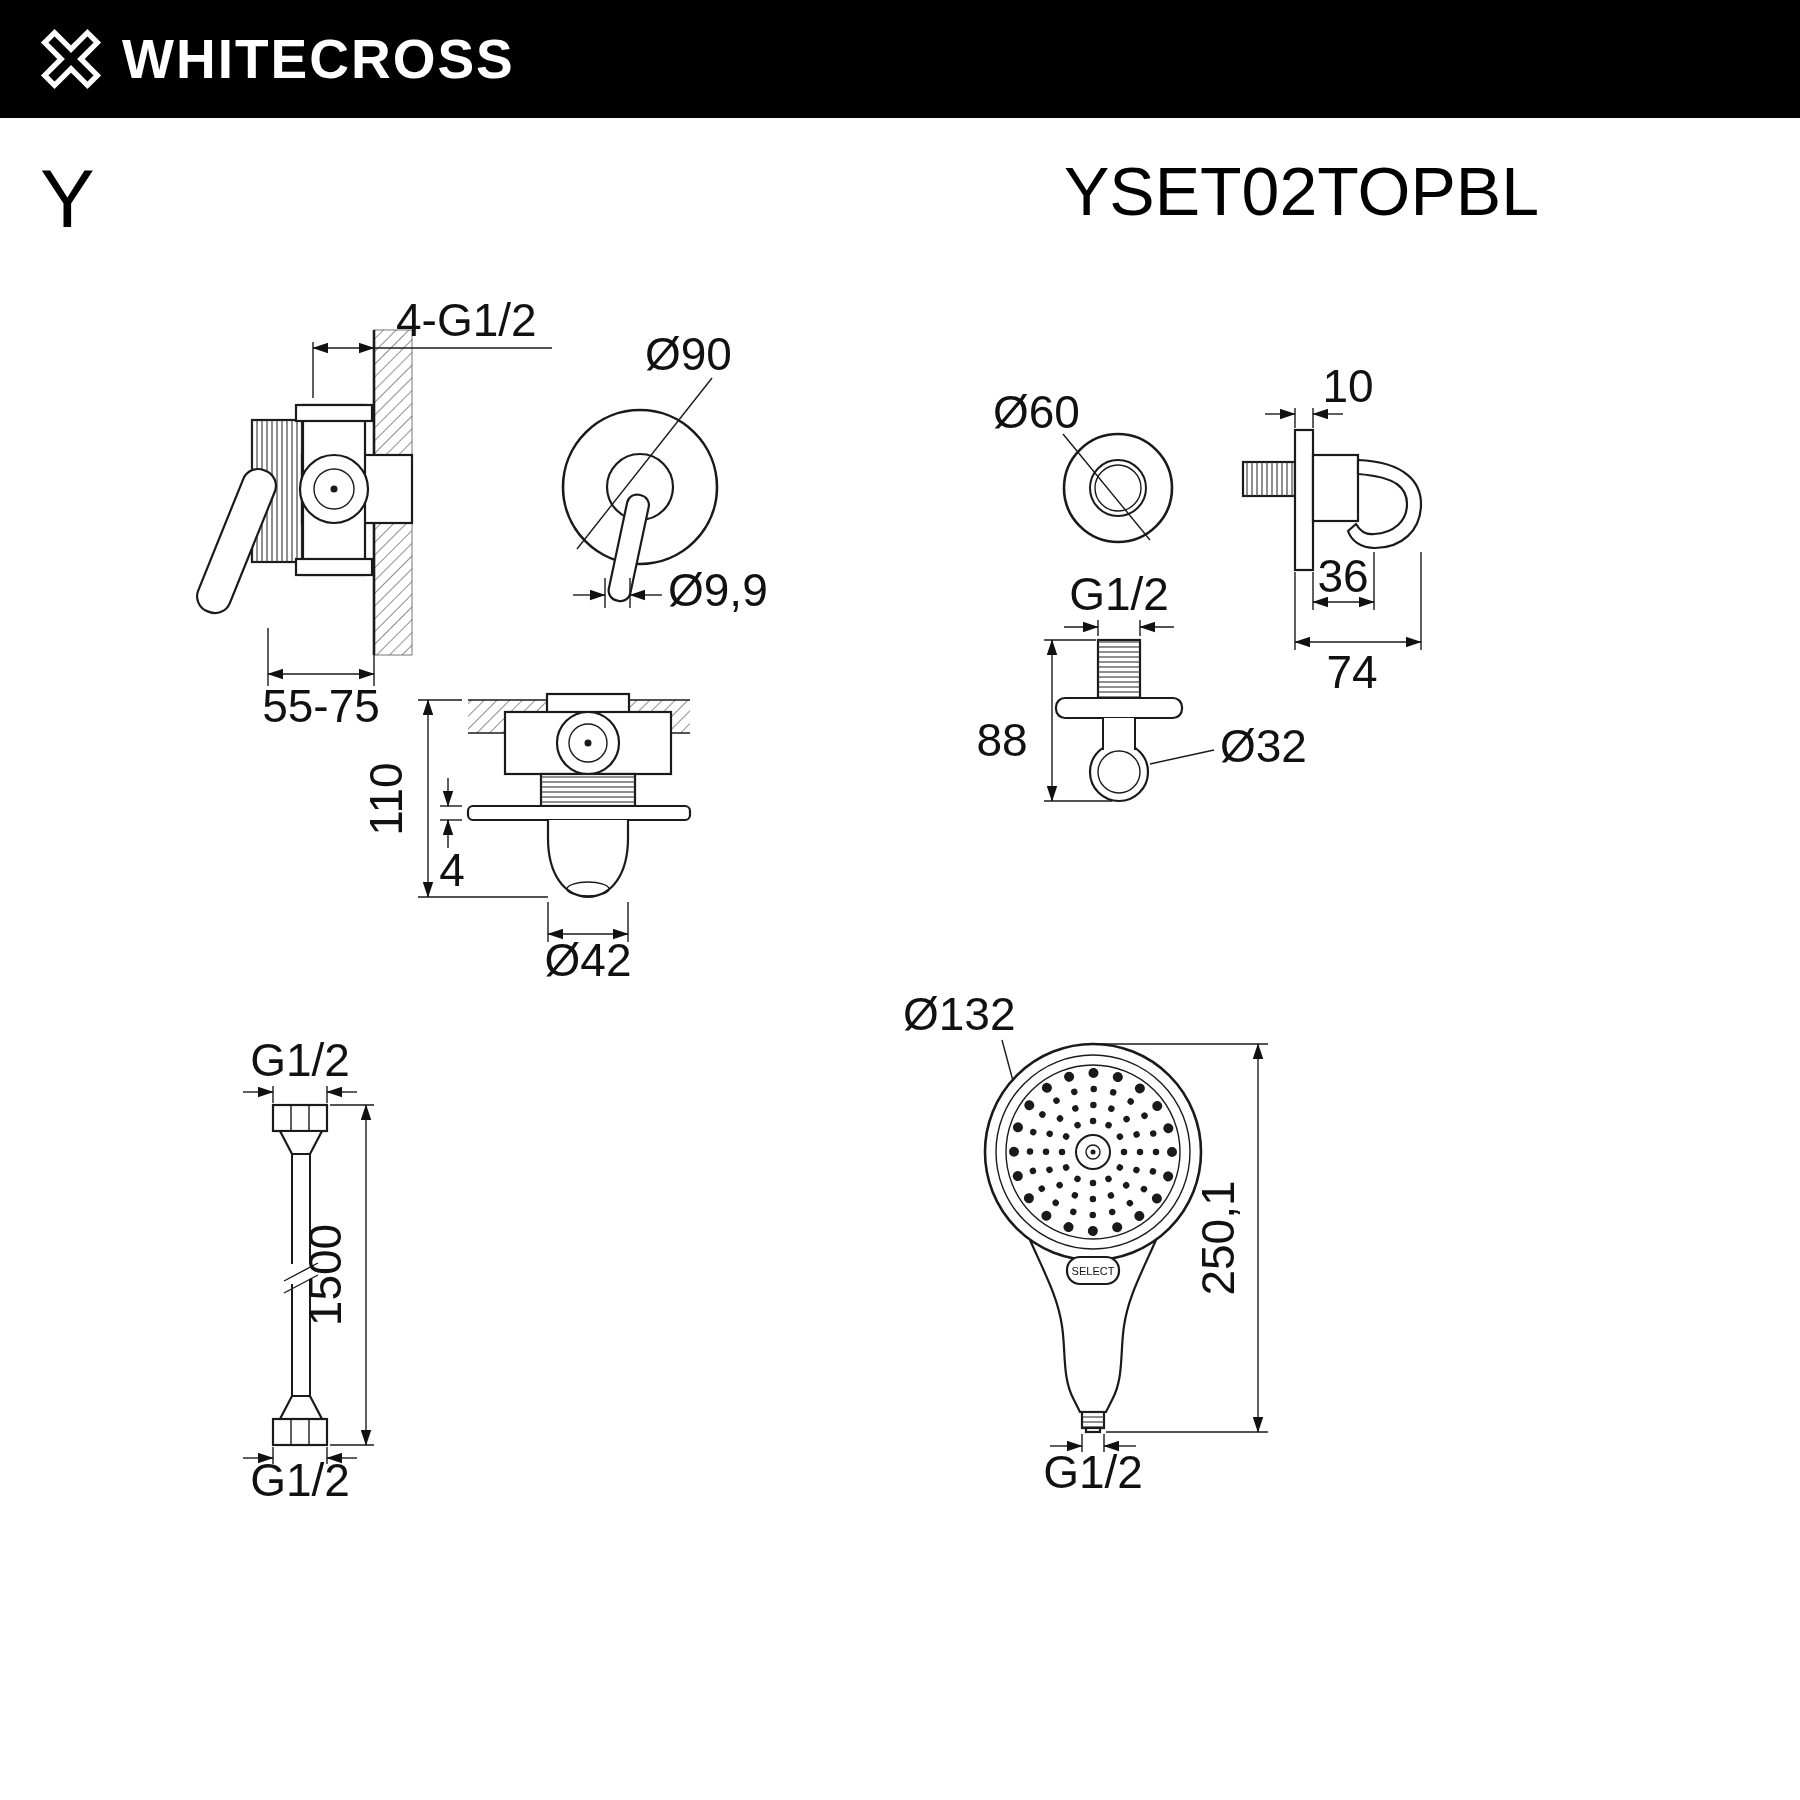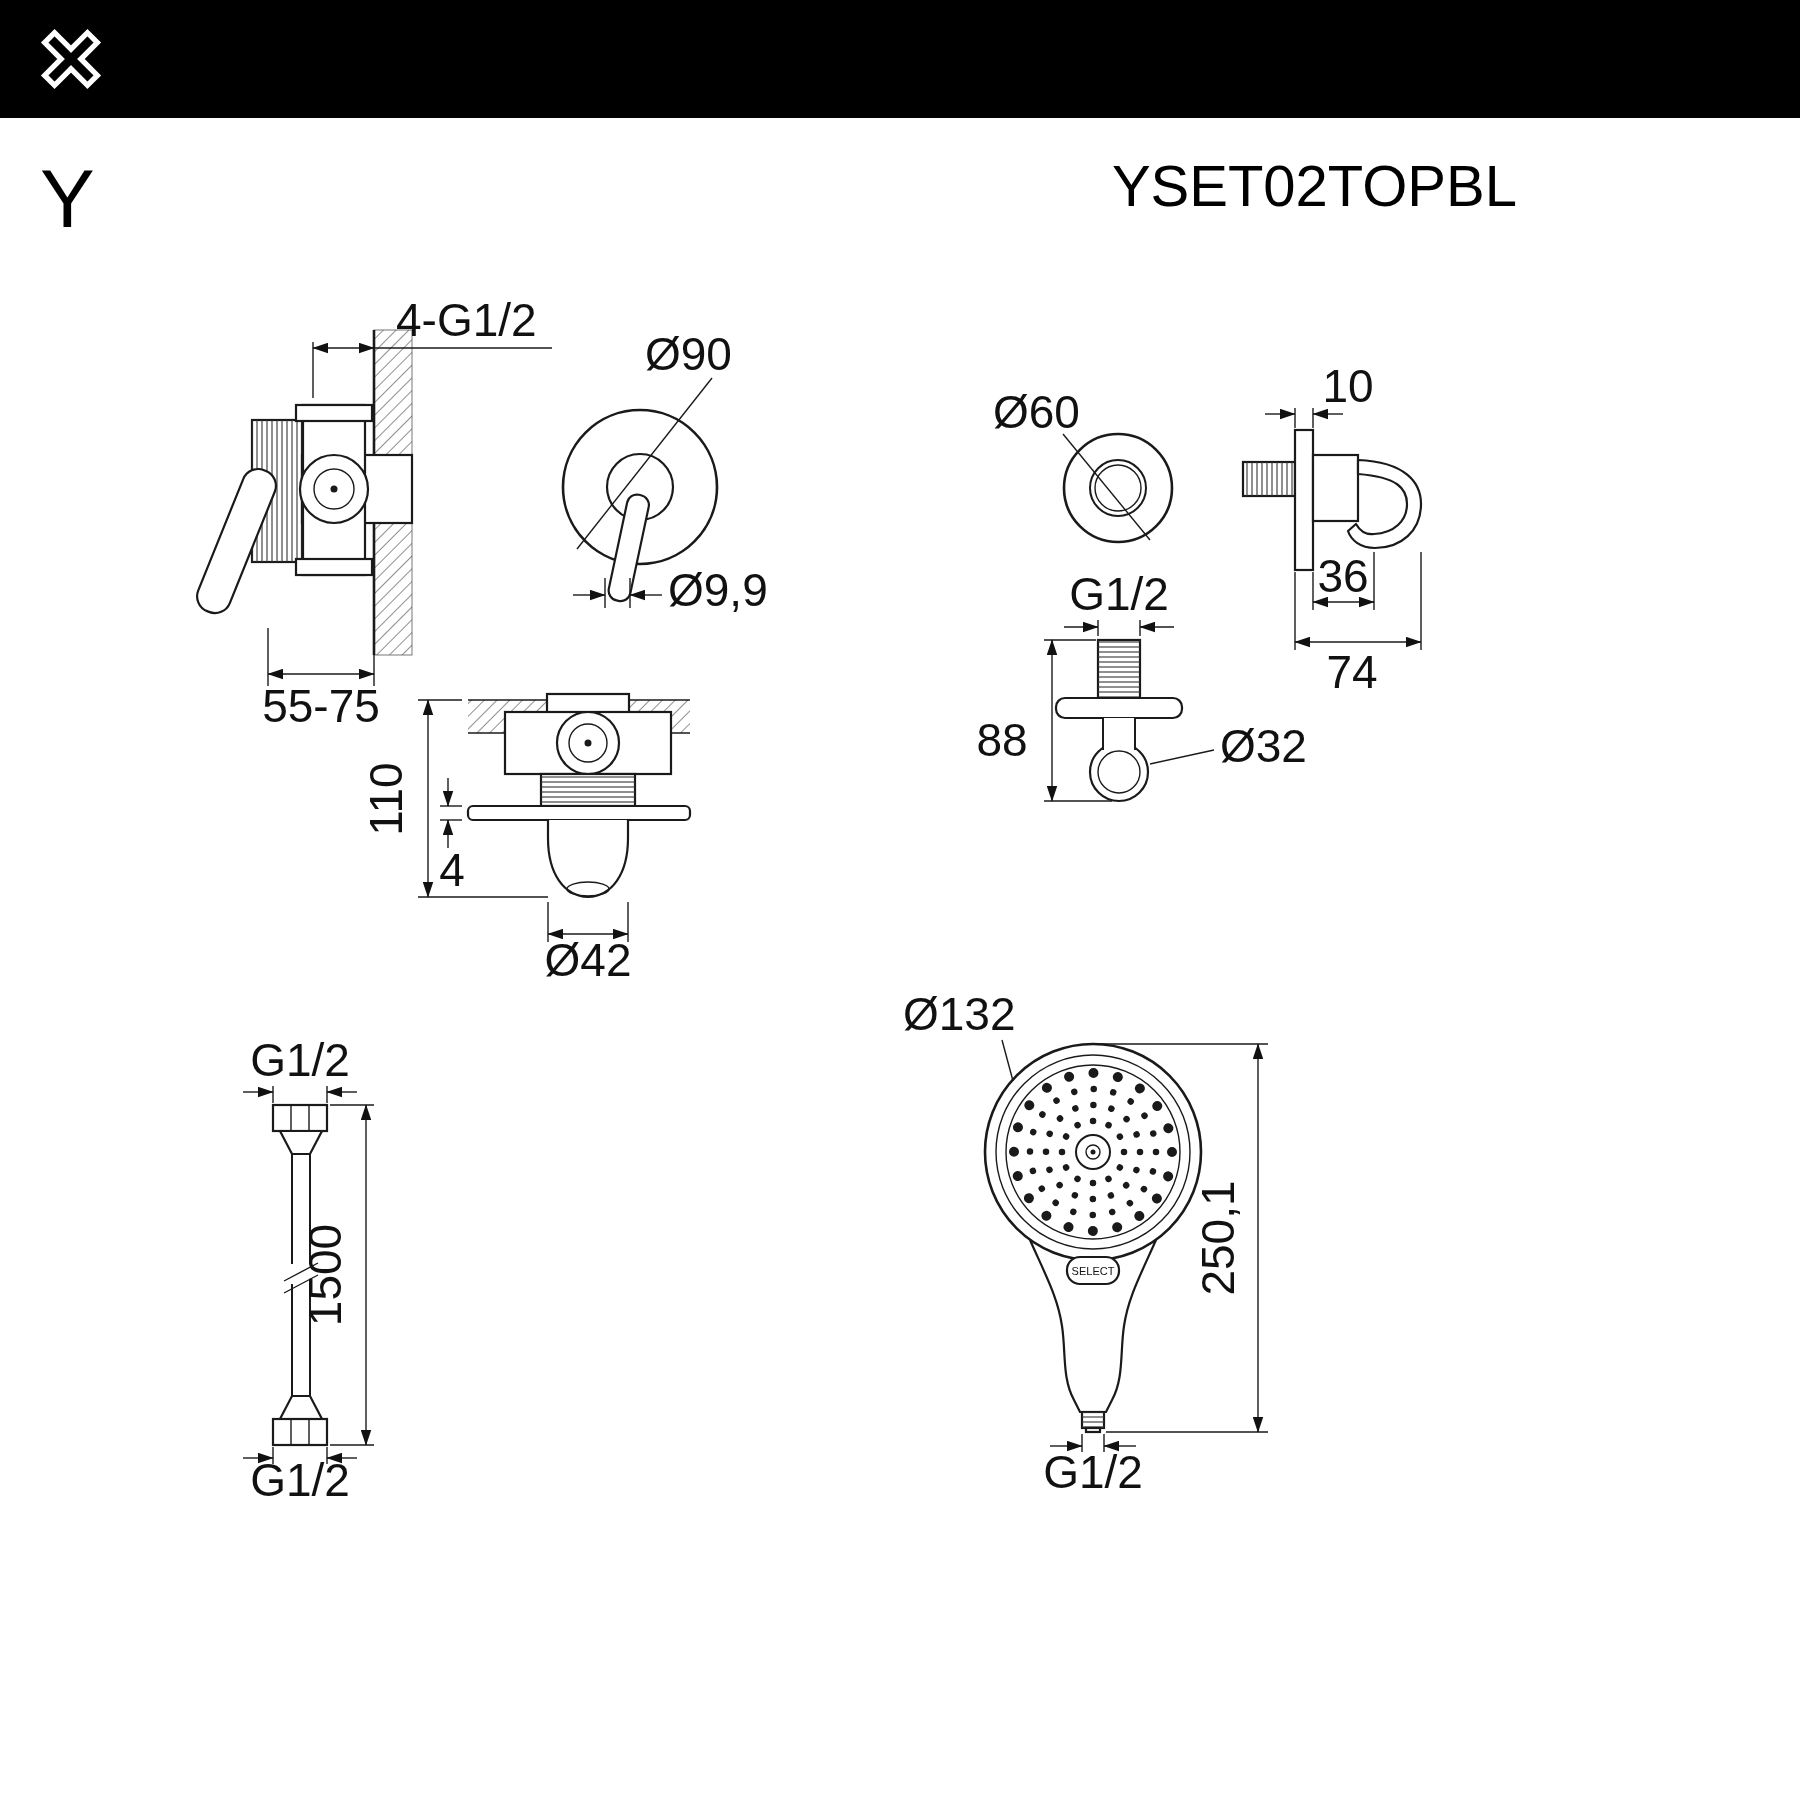--- a/index.html
+++ b/index.html
@@ -1,37 +1,38 @@
 <!DOCTYPE html>
 <html><head>
 <meta charset="utf-8">
 <style>
   html,body{margin:0;padding:0;background:#fff;}
   body{width:1800px;height:1800px;position:relative;font-family:"Liberation Sans",sans-serif;overflow:hidden;}
   .topbar{position:absolute;top:0;left:0;width:1800px;height:118px;background:#000;display:flex;align-items:center;}
   .logo{width:74px;height:74px;margin-left:34px;flex:0 0 auto;}
   .brand{color:#fff;font-size:55px;font-weight:bold;letter-spacing:2px;margin-left:14px;white-space:nowrap;}
   .series{position:absolute;left:40px;top:152px;font-size:82px;color:#000;}
-  .model{position:absolute;right:283px;top:152px;font-size:58px;color:#000;}
+  .model{position:absolute;right:261px;top:152px;font-size:68px;color:#000;}
   svg.drawing{position:absolute;left:0;top:0;}
   svg text{font-family:"Liberation Sans",sans-serif;}
   .ol{fill:#fff;stroke:#1a1a1a;stroke-width:2.2;}
   .olthick{fill:none;stroke:#1a1a1a;stroke-width:2.6;}
   .thin{fill:none;stroke:#1a1a1a;stroke-width:1.4;}
   .dim{fill:none;stroke:#1a1a1a;stroke-width:1.4;}
   .dtxt{font-size:46px;fill:#111;}
   .btxt{font-size:11px;fill:#111;}
 </style>
 </head>
 <body>
 
 <header class="topbar">
   <svg class="logo" viewBox="0 0 90 90">
     <path d="M45,33 L25,13 L13,25 L33,45 L13,65 L25,77 L45,57 L65,77 L77,65 L57,45 L77,25 L65,13 Z" fill="none" stroke="#fff" stroke-width="6.5" stroke-linejoin="miter"></path>
   </svg>
+  <span class="brand">WHITECROSS</span>
 </header>
 
 <div class="series">Y</div>
 <div class="model">YSET02TOPBL</div>
 
 <svg class="drawing" width="1800" height="1800" viewBox="0 0 1800 1800">
   <defs>
     <marker id="arr" viewBox="0 0 12 8" refX="11.5" refY="4" markerWidth="16" markerHeight="11" orient="auto-start-reverse" markerUnits="userSpaceOnUse">
       <path d="M0,0 L12,4 L0,8 Z" fill="#111"></path>
     </marker>

